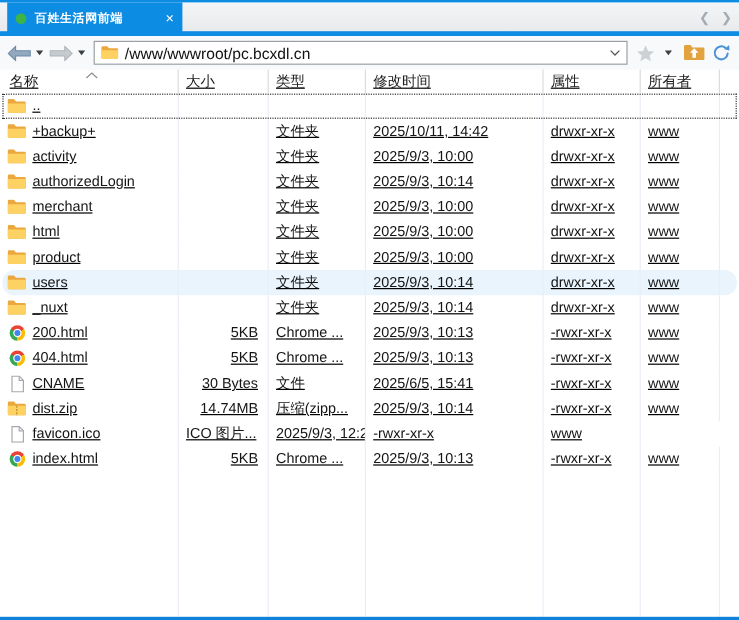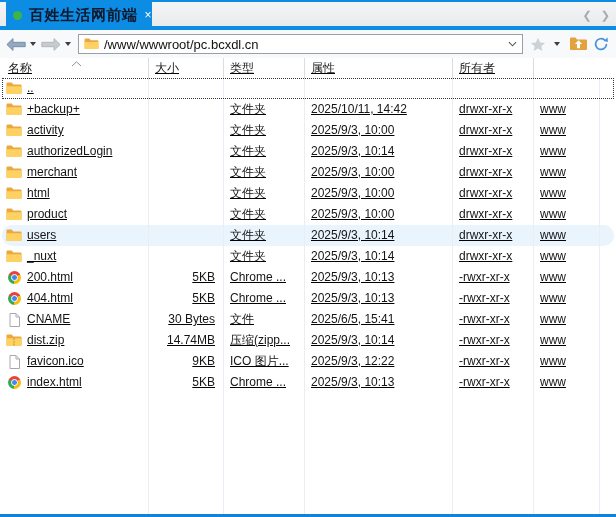--- a/index.html
+++ b/index.html
@@ -6,21 +6,21 @@
   html,body { width:616px; height:517px; overflow:hidden; background:#fff;
               font-family:"Liberation Sans", sans-serif; }
   .window { position:relative; width:616px; height:517px; background:#fff; }
 
   
   .tabbar { position:absolute; left:0; top:0; width:616px; height:26px;
             background:linear-gradient(#f4f5f6,#e8eaec); border-top:2px solid var(--accent-blue); }
   .tab { position:absolute; left:6px; top:0; width:146px; height:26px;
          background:var(--accent-blue); display:flex; align-items:center; padding:0 7px; gap:7px; cursor:pointer; }
   .dot { width:9px; height:9px; border-radius:50%; background:var(--status-green); flex:0 0 auto; }
-  .tab-title { color:#0f172a; font-size:15px; font-weight:bold; letter-spacing:.5px; white-space:nowrap; }
+  .tab-title { color:#ffffff; font-size:10px; font-weight:bold; letter-spacing:.5px; white-space:nowrap; }
   .tab-close { margin-left:auto; color:#fff; font-size:12px; line-height:12px; cursor:pointer; }
   .tabstrip-under { position:absolute; left:0; top:26px; width:616px; height:4px; background:var(--accent-blue); }
   .tab-scrolls { position:absolute; right:6px; top:5px; display:flex; gap:9px; color:#a3abb3;
                  font-size:11px; line-height:16px; }
   .tab-scrolls span { cursor:pointer; }
 
   
   .toolbar { position:absolute; left:0; top:30px; width:616px; height:28px; background:#f8f9fa;
              display:flex; align-items:center; padding:0 5px; }
   .nav-btn { display:flex; align-items:center; cursor:pointer; padding:2px 1px; }
@@ -136,20 +136,21 @@
   <div class="list">
     <div class="lheader gridrow">
       <span class="sortmark">
         <svg width="11" height="6" viewBox="0 0 11 6">
             <path d="M1 5 L5.5 0.8 L10 5" fill="none" stroke="#8a8f94" stroke-width="1"></path>
           </svg>
       </span>
       <div class="hcell">名称</div>
       <div class="hcell right">大小</div>
       <div class="hcell">类型</div>
+      <div class="hcell">修改时间</div>
       <div class="hcell">属性</div>
       <div class="hcell">所有者</div>
       <div class="hcell"></div>
     </div>
 
     <div id="rows">
         <div class="row gridrow focused">
     <div class="cell c-namewrap">
       <span class="ic">
               <svg width="16" height="13" viewBox="0 0 16 13">
@@ -368,21 +369,20 @@
         <div class="row gridrow">
     <div class="cell c-namewrap">
       <span class="ic">
               <svg width="11" height="14" viewBox="0 0 11 14">
                 <path d="M1 0.5 h6 l3.5 3.5 v9.5 h-9.5 z" fill="#fff" stroke="#a6aab0"></path>
                 <path d="M7 0.5 v3.5 h3.5" fill="none" stroke="#a6aab0"></path>
               </svg>
             </span>
       <span class="c-name">favicon.ico</span>
     </div>
-    <div class="cell c-size">9KB</div>
     <div class="cell c-type">ICO 图片...</div>
     <div class="cell c-mod">2025/9/3, 12:22</div>
     <div class="cell c-attr">-rwxr-xr-x</div>
     <div class="cell c-owner">www</div>
     <div class="cell"></div>
   </div>
         <div class="row gridrow">
     <div class="cell c-namewrap">
       <span class="ic">
               <span class="icon-chrome"></span>

